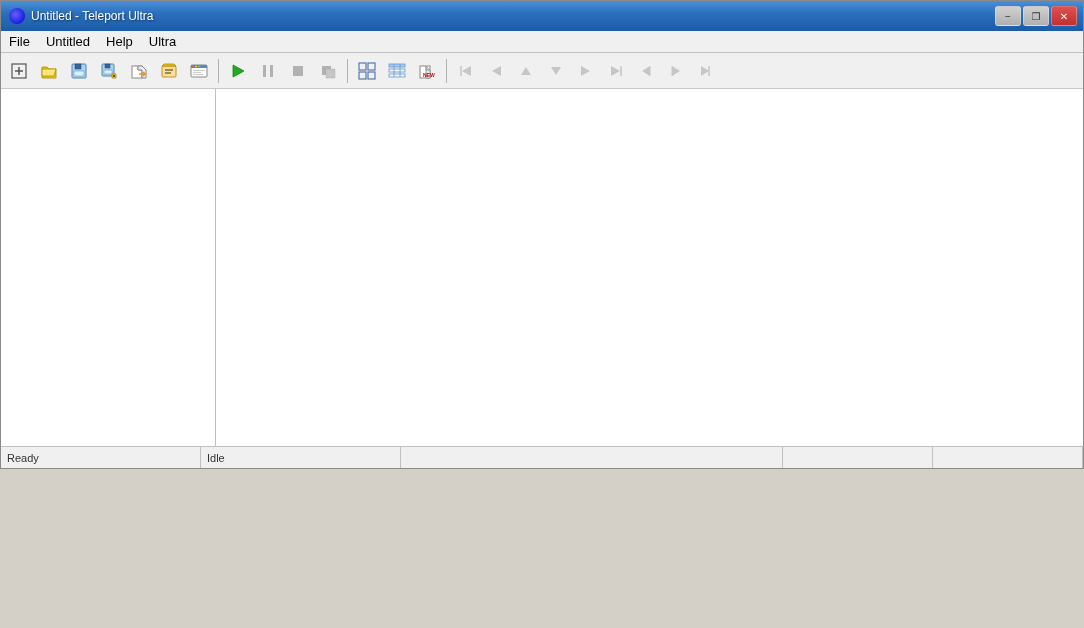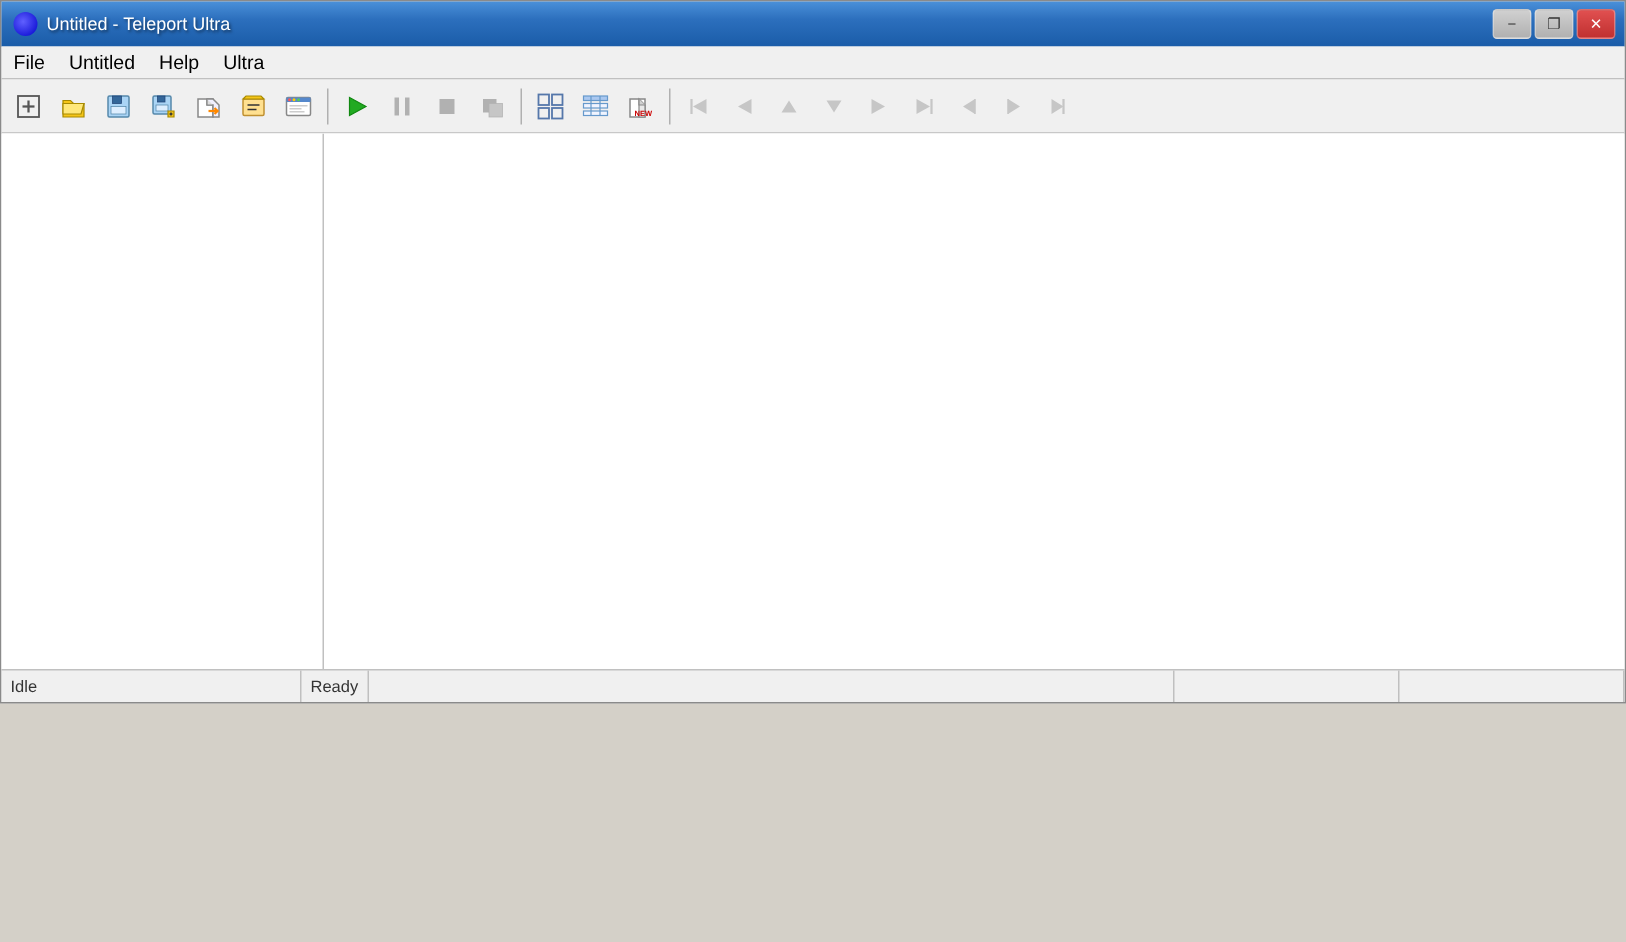--- a/index.html
+++ b/index.html
@@ -377,26 +377,26 @@
     </div>
 
   </div>
 
   <div class="main-content">
     <div class="left-panel"></div>
     <div class="right-panel"></div>
   </div>
 
   <div class="statusbar">
+    <div class="statusbar-pane">
+      <span>Ready</span>
+    </div>
     <div class="statusbar-pane idle">
       <span>Idle</span>
     </div>
-    <div class="statusbar-pane">
-      <span>Ready</span>
-    </div>
     <div class="statusbar-pane flex-fill">
       <span></span>
     </div>
     <div class="statusbar-pane" style="min-width:150px;">
       <span></span>
     </div>
     <div class="statusbar-pane" style="min-width:150px;">
       <span></span>
     </div>
   </div>

